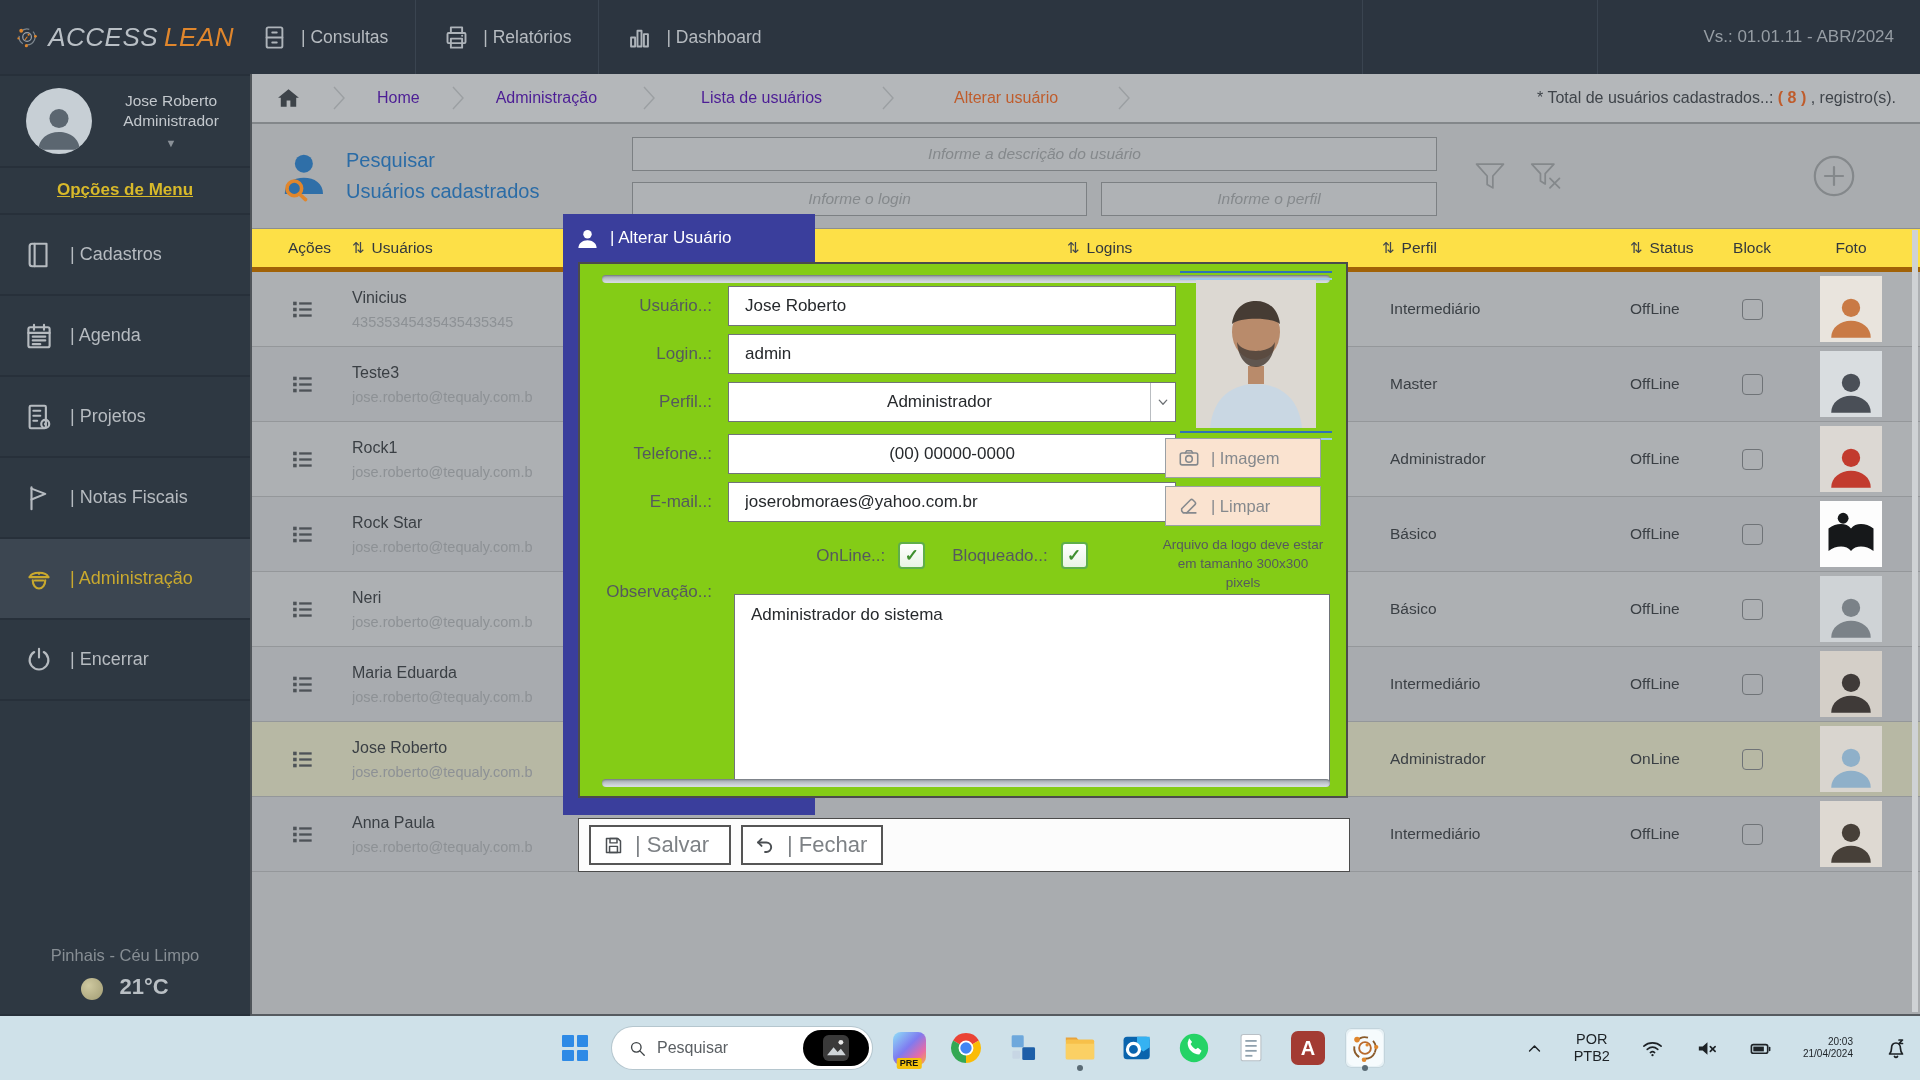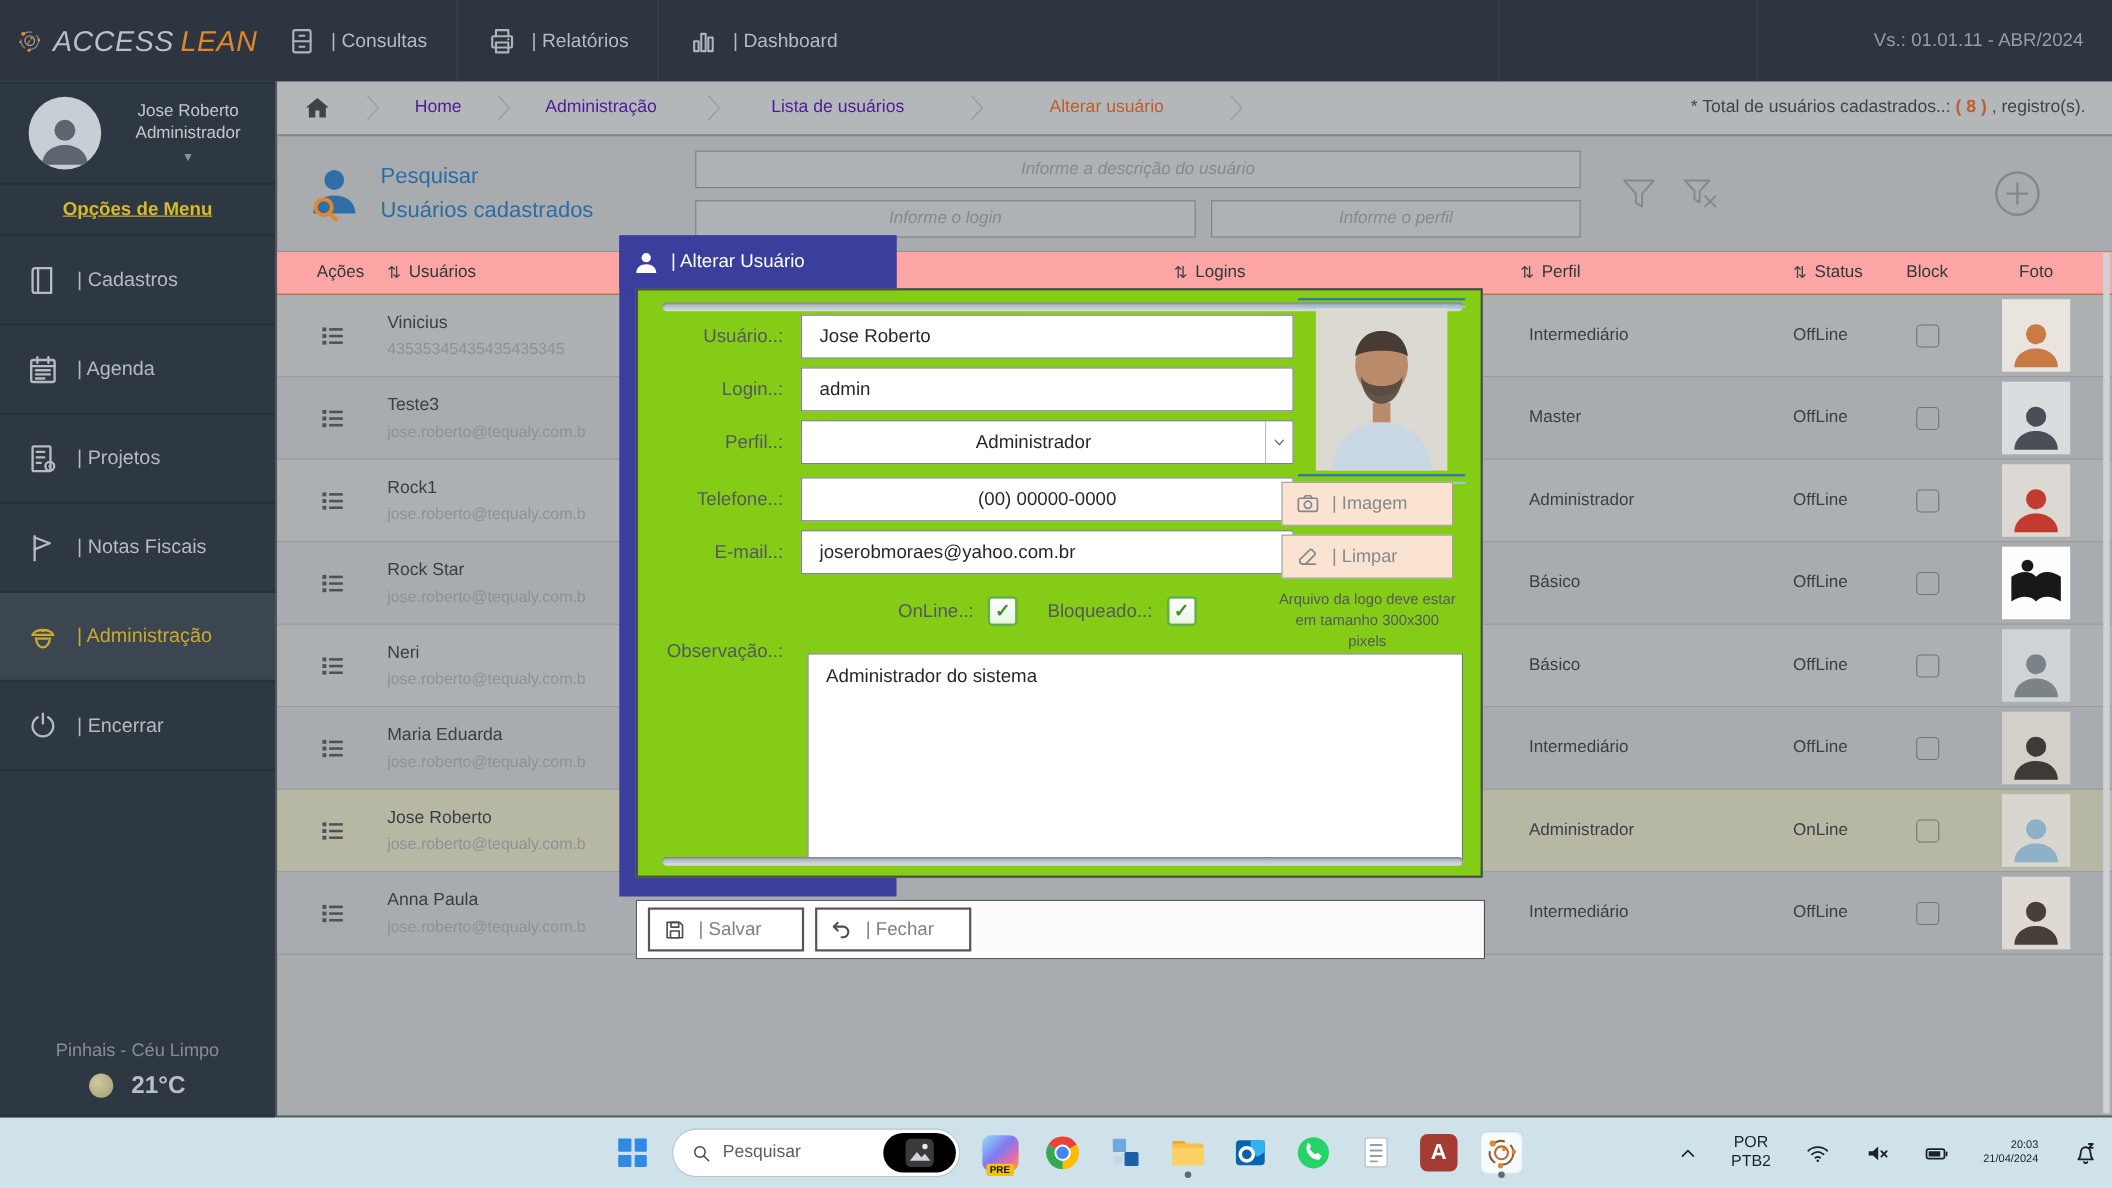--- a/index.html
+++ b/index.html
@@ -28,21 +28,21 @@
   .avatar svg{width:52px;height:52px;color:#5b6670}
   .user-info{flex:1;text-align:center;color:#c3c8cd;font-size:15.5px;line-height:1.3}
   .caret{color:#8a9198;font-size:11px;margin-top:5px}
   .menu-title{text-align:center;padding:12px 0 13px;color:#d8b92a;font-weight:bold;font-size:17px;text-decoration:underline;border-bottom:2px solid #27303a;cursor:pointer}
   .side-menu{flex:1}
   .side-item{display:flex;align-items:center;gap:16px;height:79px;padding-left:24px;color:#b6bbc0;font-size:18px;border-bottom:2px solid #27303a;cursor:pointer}
   .side-item svg{width:30px;height:30px;flex:none}
   .side-item.active{background:#3c4651;color:#c9a92e}
   .weather{padding:8px 0 14px;text-align:center;border-bottom:2px solid #27303a}
   .weather-loc{color:#878e94;font-size:16.5px;margin-bottom:9px}
-  .weather-temp{display:flex;align-items:center;justify-content:center;gap:16px;color:#b9bfc4;font-size:22px;font-weight:bold}
+  .weather-temp{display:flex;align-items:flex-end;justify-content:center;gap:16px;color:#b9bfc4;font-size:22px;font-weight:bold}
   .moon{width:22px;height:22px;border-radius:50%;background:radial-gradient(circle at 35% 35%,#cfc9a0,#a19c74)}
 
   
   .content{position:absolute;left:250px;top:74px;right:0;bottom:64px;background:#a9acaf;border-left:2px solid #50555a;border-bottom:2px solid #565b60;box-sizing:border-box;z-index:1}
   .crumbbar{height:50px;background:#b4b7ba;border-bottom:2px solid #83878a;display:flex;align-items:center;padding:0 24px;box-sizing:border-box}
   .crumbs{display:flex;align-items:center}
   .crumb-home{color:#3d4349;cursor:pointer;display:flex}
   .crumb-home svg{width:25px;height:25px}
   .crumb-chev{width:16px;height:30px;color:#9b9fa2;margin:0 30px;flex:none}
   .crumb-link{font-size:16px;color:#4c1d95;cursor:pointer;white-space:nowrap}
@@ -57,21 +57,21 @@
   .search-inputs{width:805px;display:grid;grid-template-columns:455px 1fr;grid-template-rows:34px 34px;gap:11px 14px;flex:none}
   .gin{background:#afb2b5;border:1px solid #7c8083;color:#6d7174;text-align:center;font-size:15.5px;font-style:italic;font-family:"Liberation Sans",sans-serif;box-sizing:border-box;width:100%;height:34px;outline:none}
   .gin::placeholder{color:#85898c;font-style:italic}
   .gin.full{grid-column:1/3}
   .filters{display:flex;gap:18px;margin-left:34px;color:#84888b}
   .filters svg{width:38px;height:38px;cursor:pointer}
   .addbtn{margin-left:auto;margin-right:62px;width:48px;height:48px;color:#84888b;cursor:pointer}
   .addbtn svg{width:48px;height:48px}
 
   .thead,.trow{display:grid;grid-template-columns:100px 715px 315px 240px 100px 60px 1fr;align-items:center}
-  .thead{height:38px;background:#fca5a5;border-top:1px solid #8b8e91;border-bottom:1px solid #a16207;font-size:15.5px;color:#33383d}
+  .thead{height:38px;background:#fde047;border-top:1px solid #8b8e91;border-bottom:5px solid #a16207;font-size:15.5px;color:#33383d}
   .th{display:flex;gap:7px;align-items:center;white-space:nowrap}
   .th-acoes{padding-left:36px}
   .th-pad{padding-left:8px}
   .th-center{justify-content:center}
   .sortg{font-size:15px;color:#42474c}
   .trow{height:74px;border-bottom:1px solid #94979a;cursor:pointer}
   .trow:nth-child(odd){background:#adb0b3}
   .trow:nth-child(even){background:#a8abaf}
   .trow.selected{background:#b7b8a4}
   .cell-actions{display:flex;justify-content:center}
@@ -117,21 +117,21 @@
   .ftext{position:absolute;left:154px;top:330px;width:596px;height:192px;border:1px solid #707478;background:#fff;font-size:17px;font-family:"Liberation Sans",sans-serif;color:#26292c;padding:10px 16px;box-sizing:border-box;resize:none;outline:none}
   .blines{position:absolute;left:600px;width:152px;height:5px;border-top:2px solid #2f72b5;border-bottom:2px solid #9cc6e8}
   .blines.b1{top:7px}.blines.b2{top:167px}
   .mphoto{position:absolute;left:616px;top:16px;width:120px;height:148px}
   .mphoto svg{width:100%;height:100%}
   .pbtn{position:absolute;left:585px;width:156px;height:40px;background:#fae3d0;border:1px solid #9aa0a5;display:flex;align-items:center;gap:11px;padding-left:12px;box-sizing:border-box;color:#85898d;font-size:16.5px;cursor:pointer}
   .pbtn svg{width:22px;height:22px}
   .pbtn.imagem{top:174px}.pbtn.limpar{top:222px}
   .pnote{position:absolute;left:578px;width:170px;top:272px;text-align:center;font-size:13.5px;color:#55595e;line-height:1.4}
   .modal-footer{position:absolute;left:578px;top:818px;width:772px;height:54px;background:#fcfcfc;border:1px solid #4b4b4b;z-index:13;display:flex;align-items:center;gap:10px;padding-left:10px;box-sizing:border-box}
-  .fbtn{width:142px;height:40px;background:#fff;border:2px solid #555;display:flex;align-items:center;gap:11px;padding-left:12px;box-sizing:border-box;color:#7d8185;font-size:17px;cursor:pointer}
+  .fbtn{width:142px;height:40px;background:#fff;border:2px solid #555;display:flex;align-items:center;gap:11px;padding-left:12px;box-sizing:border-box;color:#7d8185;font-size:22px;cursor:pointer}
   .fbtn svg{width:21px;height:21px;color:#4a4e52}
 
   
   .taskbar{position:absolute;left:0;bottom:0;width:100%;height:64px;background:#cfe1e9;z-index:30}
   .tb-center{position:absolute;left:555px;top:0;height:64px;display:flex;align-items:center;gap:17px}
   .tb-start{width:40px;height:40px;display:grid;grid-template-columns:1fr 1fr;grid-template-rows:1fr 1fr;gap:3px;padding:7px;box-sizing:border-box;cursor:pointer}
   .tb-start i{background:#2e8ae6;border-radius:1px}
   .tb-search{width:244px;height:42px;background:#fff;border-radius:21px;display:flex;align-items:center;gap:10px;padding-left:16px;box-shadow:0 0 0 1px #b5c6ce;position:relative;cursor:pointer}
   .tb-search .mag{width:19px;height:19px;color:#3f4447;flex:none}
   .tb-search span{color:#5a5f63;font-size:16px}

